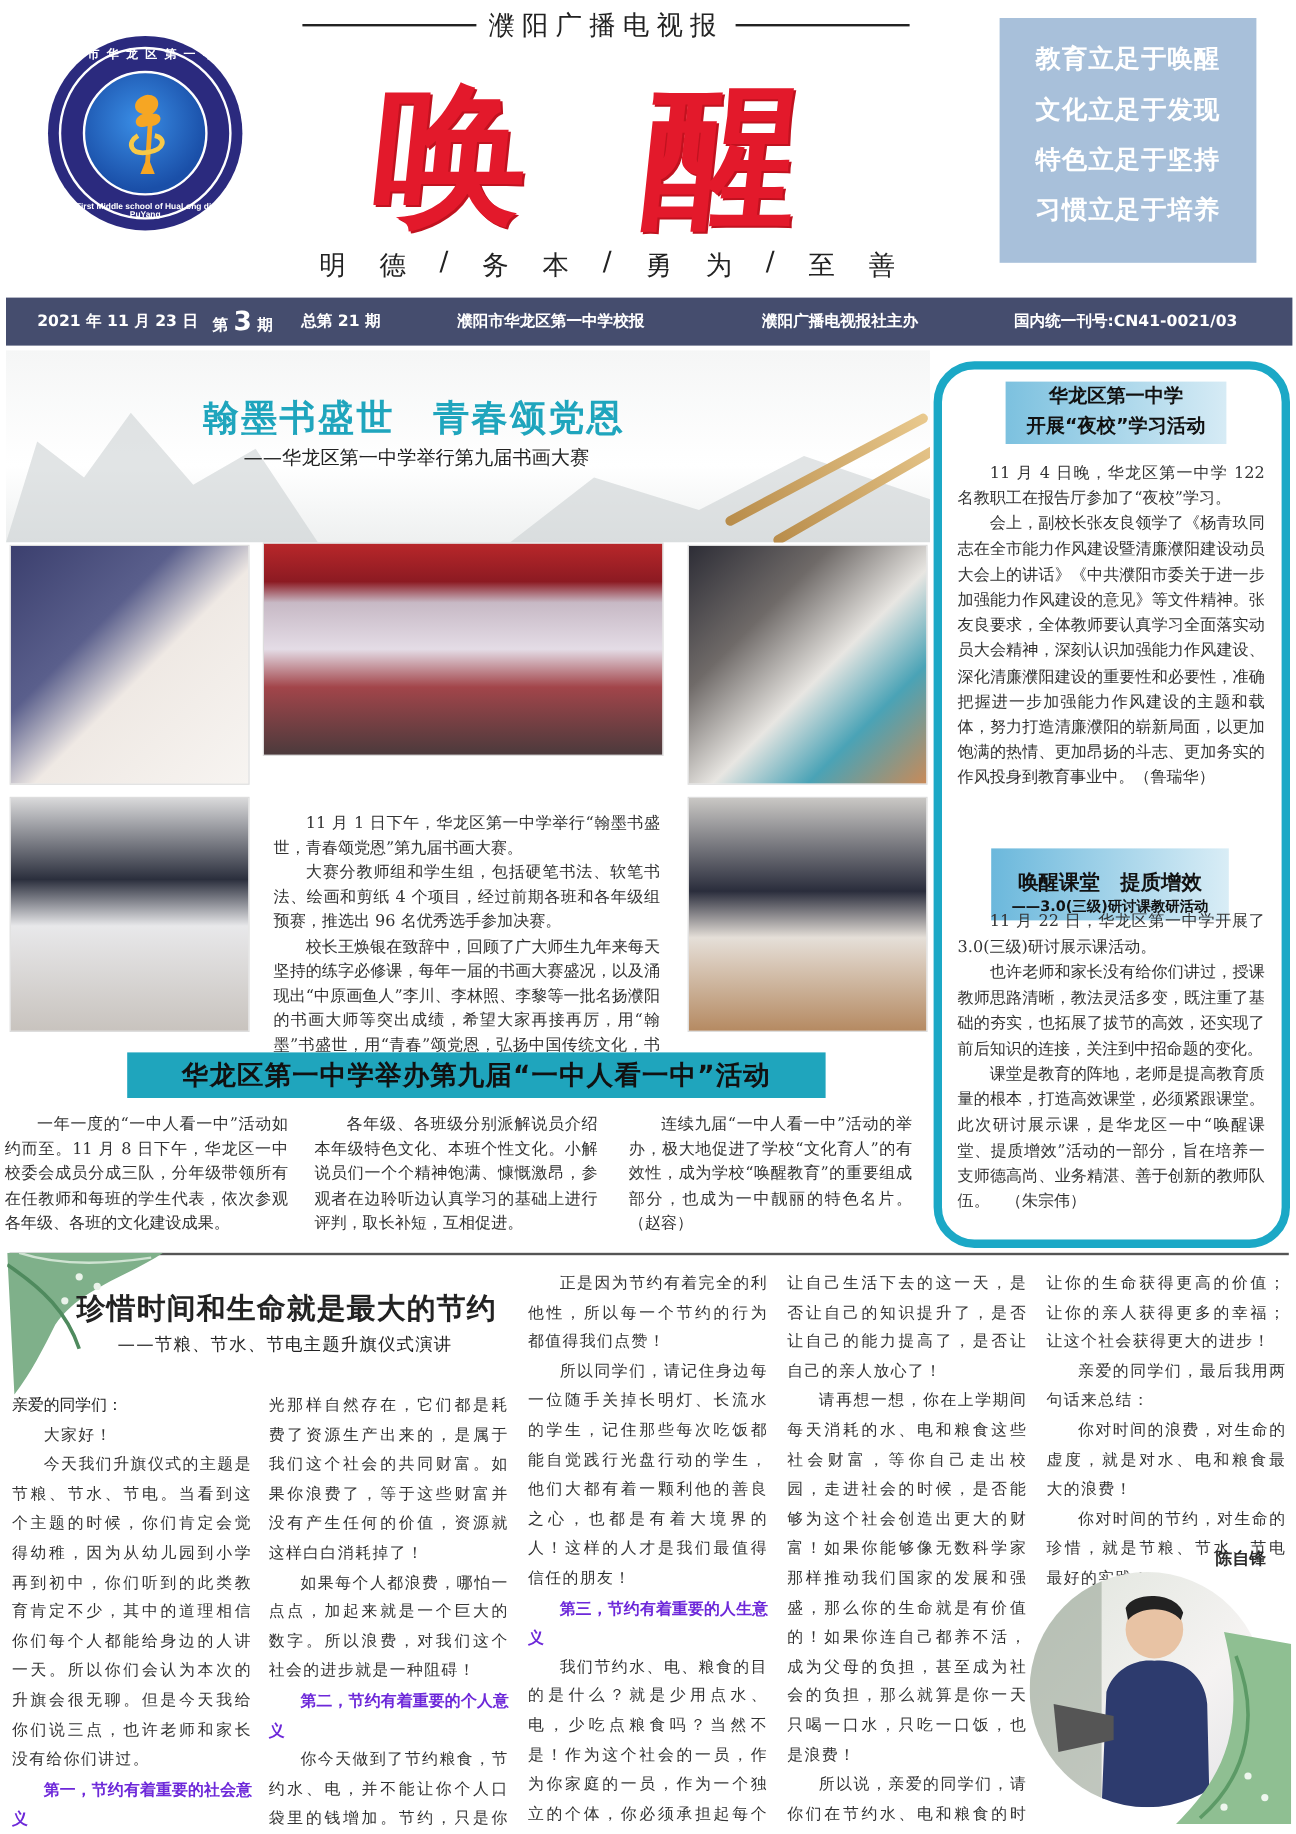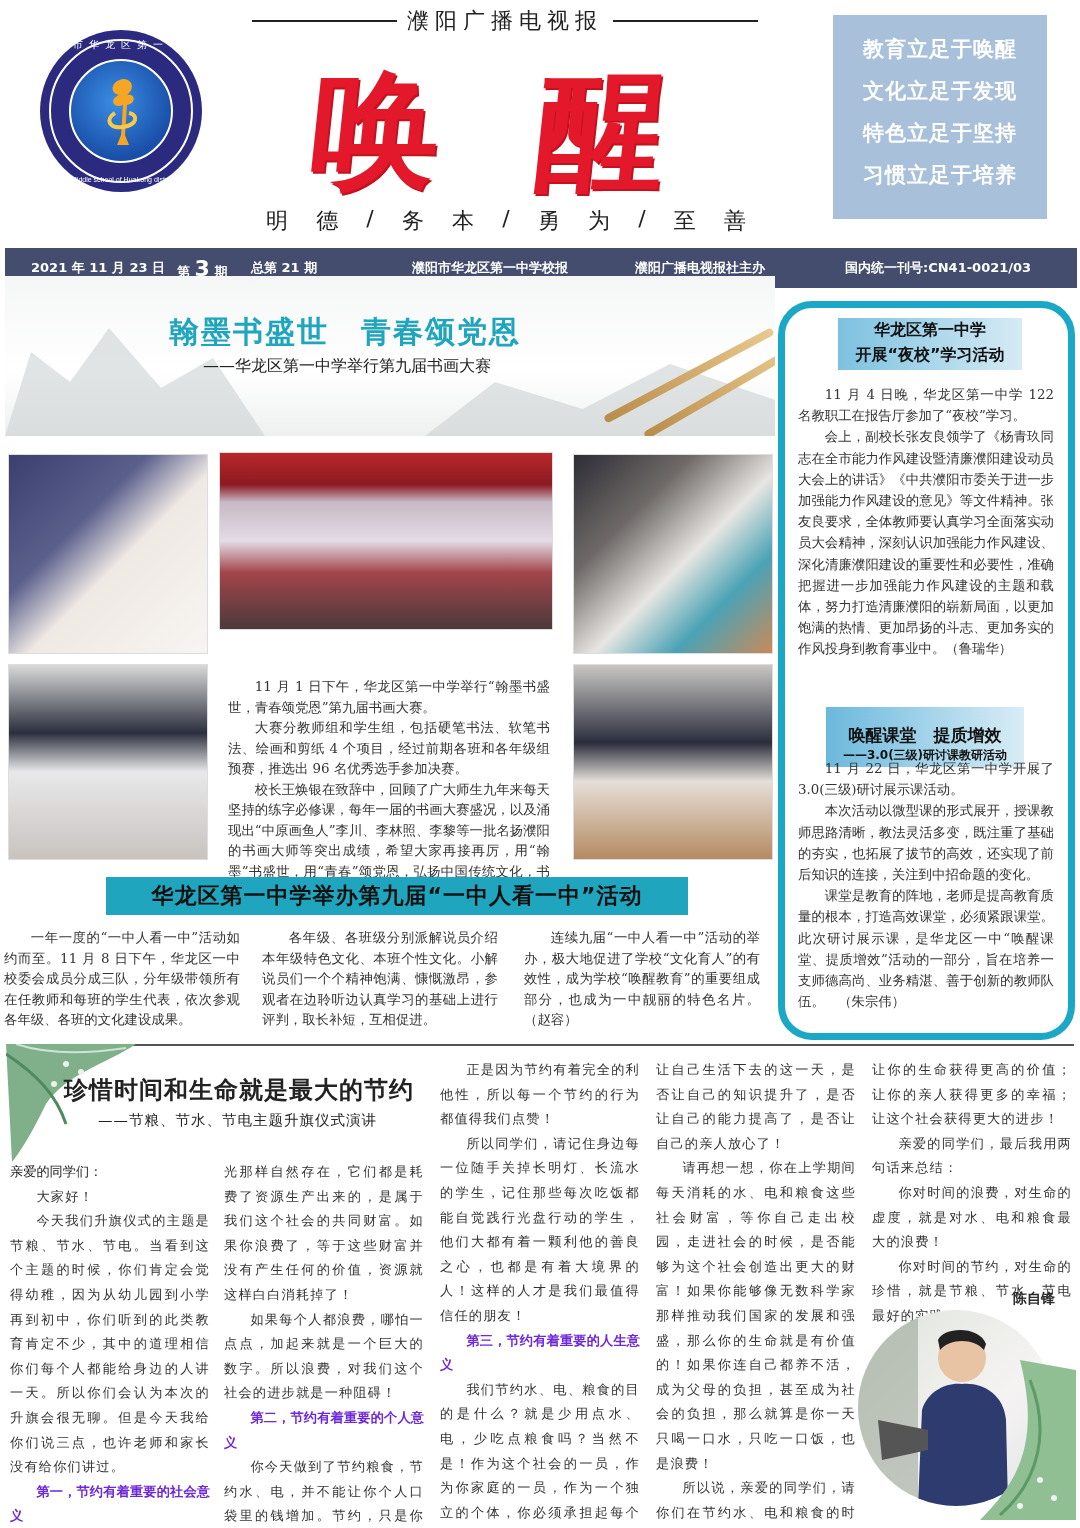--- a/index.html
+++ b/index.html
@@ -1,21 +1,21 @@
 <!DOCTYPE html>
 <html><head>
 <meta charset="utf-8">
 <style>
   * { box-sizing: border-box; margin: 0; padding: 0; }
   html, body { width: 1080px; height: 1528px; background: #ffffff; overflow: hidden; }
   body { position: relative; font-family: "DejaVu Serif", "Liberation Serif", serif; color: #2a2a2a; }
 
   
   .logo { position: absolute; left: 40px; top: 30px; width: 162px; height: 162px; border-radius: 50%;
-          background: #2b2a7e; display: flex; align-items: center; justify-content: center; }
+          background: #2b2a7e; display: flex; align-items: center; justify-content: center; font-weight: bold; }
   .logo-ring { width: 144px; height: 144px; border-radius: 50%; border: 2px solid #ffffff; display: flex;
                align-items: center; justify-content: center; background: #2b2a7e; }
   .logo-inner { width: 104px; height: 104px; border-radius: 50%; background: radial-gradient(circle at 45% 40%, #3a8ee6, #1a4fa8 70%);
                 border: 2px solid #ffffff; position: relative; }
   .logo-glyph { position: absolute; left: 32px; top: 14px; width: 40px; height: 76px; }
   .logo-text-top { position: absolute; left: 0; top: 8px; width: 162px; text-align: center; color: #fff; font-size: 10px;
                    font-family: "DejaVu Sans", sans-serif; letter-spacing: 6px; }
   .logo-text-bot { position: absolute; left: 0; bottom: 9px; width: 162px; text-align: center; color: #fff; font-size: 7px;
                    font-family: "Liberation Sans", sans-serif; }
 
@@ -31,21 +31,21 @@
   .slogan-box div { color: #ffffff; font-size: 21px; font-weight: bold; letter-spacing: 1px; }
 
   
   .issue-bar { position: absolute; left: 5px; top: 248px; width: 1072px; height: 40px; background: #454d6e;
                color: #fff; font-family: "DejaVu Sans", sans-serif; font-size: 13px; font-weight: bold;
                display: flex; align-items: center; }
   .issue-bar span { position: absolute; white-space: nowrap; }
   .issue-bar .big { font-size: 22px; }
 
   
-  .banner { position: absolute; left: 5px; top: 276px; width: 770px; height: 160px; overflow: hidden;
+  .banner { position: absolute; left: 5px; top: 292px; width: 770px; height: 160px; overflow: hidden;
             background: linear-gradient(180deg, #f5f6f6 0%, #ffffff 60%, #eef0f0 100%); }
   .mtn { position: absolute; bottom: 0; background: #c9cdcf; opacity: .55; }
   .banner-title { position: absolute; left: 164px; top: 36px; font-family: "DejaVu Sans", sans-serif; font-size: 30px;
                   font-weight: bold; color: #1fa5bd; letter-spacing: 2px; white-space: nowrap; }
   .banner-sub { position: absolute; left: 198px; top: 80px; font-family: "DejaVu Sans", sans-serif; font-size: 16px; color: #222; }
   .brush { position: absolute; height: 8px; background: linear-gradient(90deg,#b88c4a,#e9c98e); border-radius: 4px; transform-origin: left center; }
 
   
   .photo { position: absolute; overflow: hidden; border: 1px solid #ddd; }
 
@@ -133,21 +133,21 @@
 </div>
 
 <div class="issue-bar">
   <span style="left:26px;">2021 年 11 月 23 日</span>
   <span style="left:172px;">
     <span style="position:static">第</span>
     <span class="big" style="position:static">3</span>
     <span style="position:static">期</span>
   </span>
   <span style="left:246px;">总第 21 期</span>
-  <span style="left:376px;margin-left:31px;">濮阳市华龙区第一中学校报</span>
+  <span style="left:376px;">濮阳市华龙区第一中学校报</span>
   <span style="left:630px;">濮阳广播电视报社主办</span>
   <span style="left:840px;">国内统一刊号:CN41-0021/03</span>
 </div>
 
 <div class="banner">
   <div class="mtn" style="left:0;width:260px;height:120px;clip-path:polygon(0 100%,10% 30%,25% 55%,40% 10%,60% 60%,80% 35%,100% 100%);"></div>
   <div class="mtn" style="left:420px;width:350px;height:90px;clip-path:polygon(0 100%,20% 40%,45% 70%,70% 20%,100% 60%,100% 100%);"></div>
   <div class="brush" style="left:600px;top:140px;width:190px;transform:rotate(-28deg);"></div>
   <div class="brush" style="left:640px;top:156px;width:170px;transform:rotate(-30deg);"></div>
   <div class="banner-title">翰墨书盛世　青春颂党恩</div>
@@ -185,21 +185,21 @@
 <div class="nb-text1 body-text">
   <p>11 月 4 日晚，华龙区第一中学 122 名教职工在报告厅参加了“夜校”学习。</p>
   <p>会上，副校长张友良领学了《杨青玖同志在全市能力作风建设暨清廉濮阳建设动员大会上的讲话》《中共濮阳市委关于进一步加强能力作风建设的意见》等文件精神。张友良要求，全体教师要认真学习全面落实动员大会精神，深刻认识加强能力作风建设、深化清廉濮阳建设的重要性和必要性，准确把握进一步加强能力作风建设的主题和载体，努力打造清廉濮阳的崭新局面，以更加饱满的热情、更加昂扬的斗志、更加务实的作风投身到教育事业中。（鲁瑞华）</p>
 </div>
 <div class="nb-head2">
   <div style="font-size:17px;padding-top:17px;">唤醒课堂　提质增效</div>
   <div style="font-size:12px;padding-bottom:3px;">——3.0(三级)研讨课教研活动</div>
 </div>
 <div class="nb-text2 body-text">
   <p>11 月 22 日，华龙区第一中学开展了 3.0(三级)研讨展示课活动。</p>
-  <p>本次活动以微型课的形式展开，授课教师思路清晰，教法灵活多变，既注重了基础的夯实，也拓展了拔节的高效，还实现了前后知识的连接，关注到中招命题的变化。</p>
+  <p>也许老师和家长没有给你们讲过，授课教师思路清晰，教法灵活多变，既注重了基础的夯实，也拓展了拔节的高效，还实现了前后知识的连接，关注到中招命题的变化。</p>
   <p>课堂是教育的阵地，老师是提高教育质量的根本，打造高效课堂，必须紧跟课堂。此次研讨展示课，是华龙区一中“唤醒课堂、提质增效”活动的一部分，旨在培养一支师德高尚、业务精湛、善于创新的教师队伍。　（朱宗伟）</p>
 </div>
 
 <div class="divider"></div>
 
 <svg class="leaves" style="left:6px;top:1044px;width:140px;height:120px;" viewBox="0 0 140 120">
   <path d="M0 0 L130 0 C100 20 60 30 40 60 C30 80 20 100 6 118 Z" fill="#7fb08a"></path>
   <path d="M0 10 C30 30 50 50 60 80" stroke="#4f8a5e" stroke-width="3" fill="none"></path>
   <path d="M10 0 C40 10 80 10 120 4" stroke="#cfe3d2" stroke-width="2" fill="none"></path>
   <circle cx="60" cy="20" r="3" fill="#eaf3ea"></circle>

